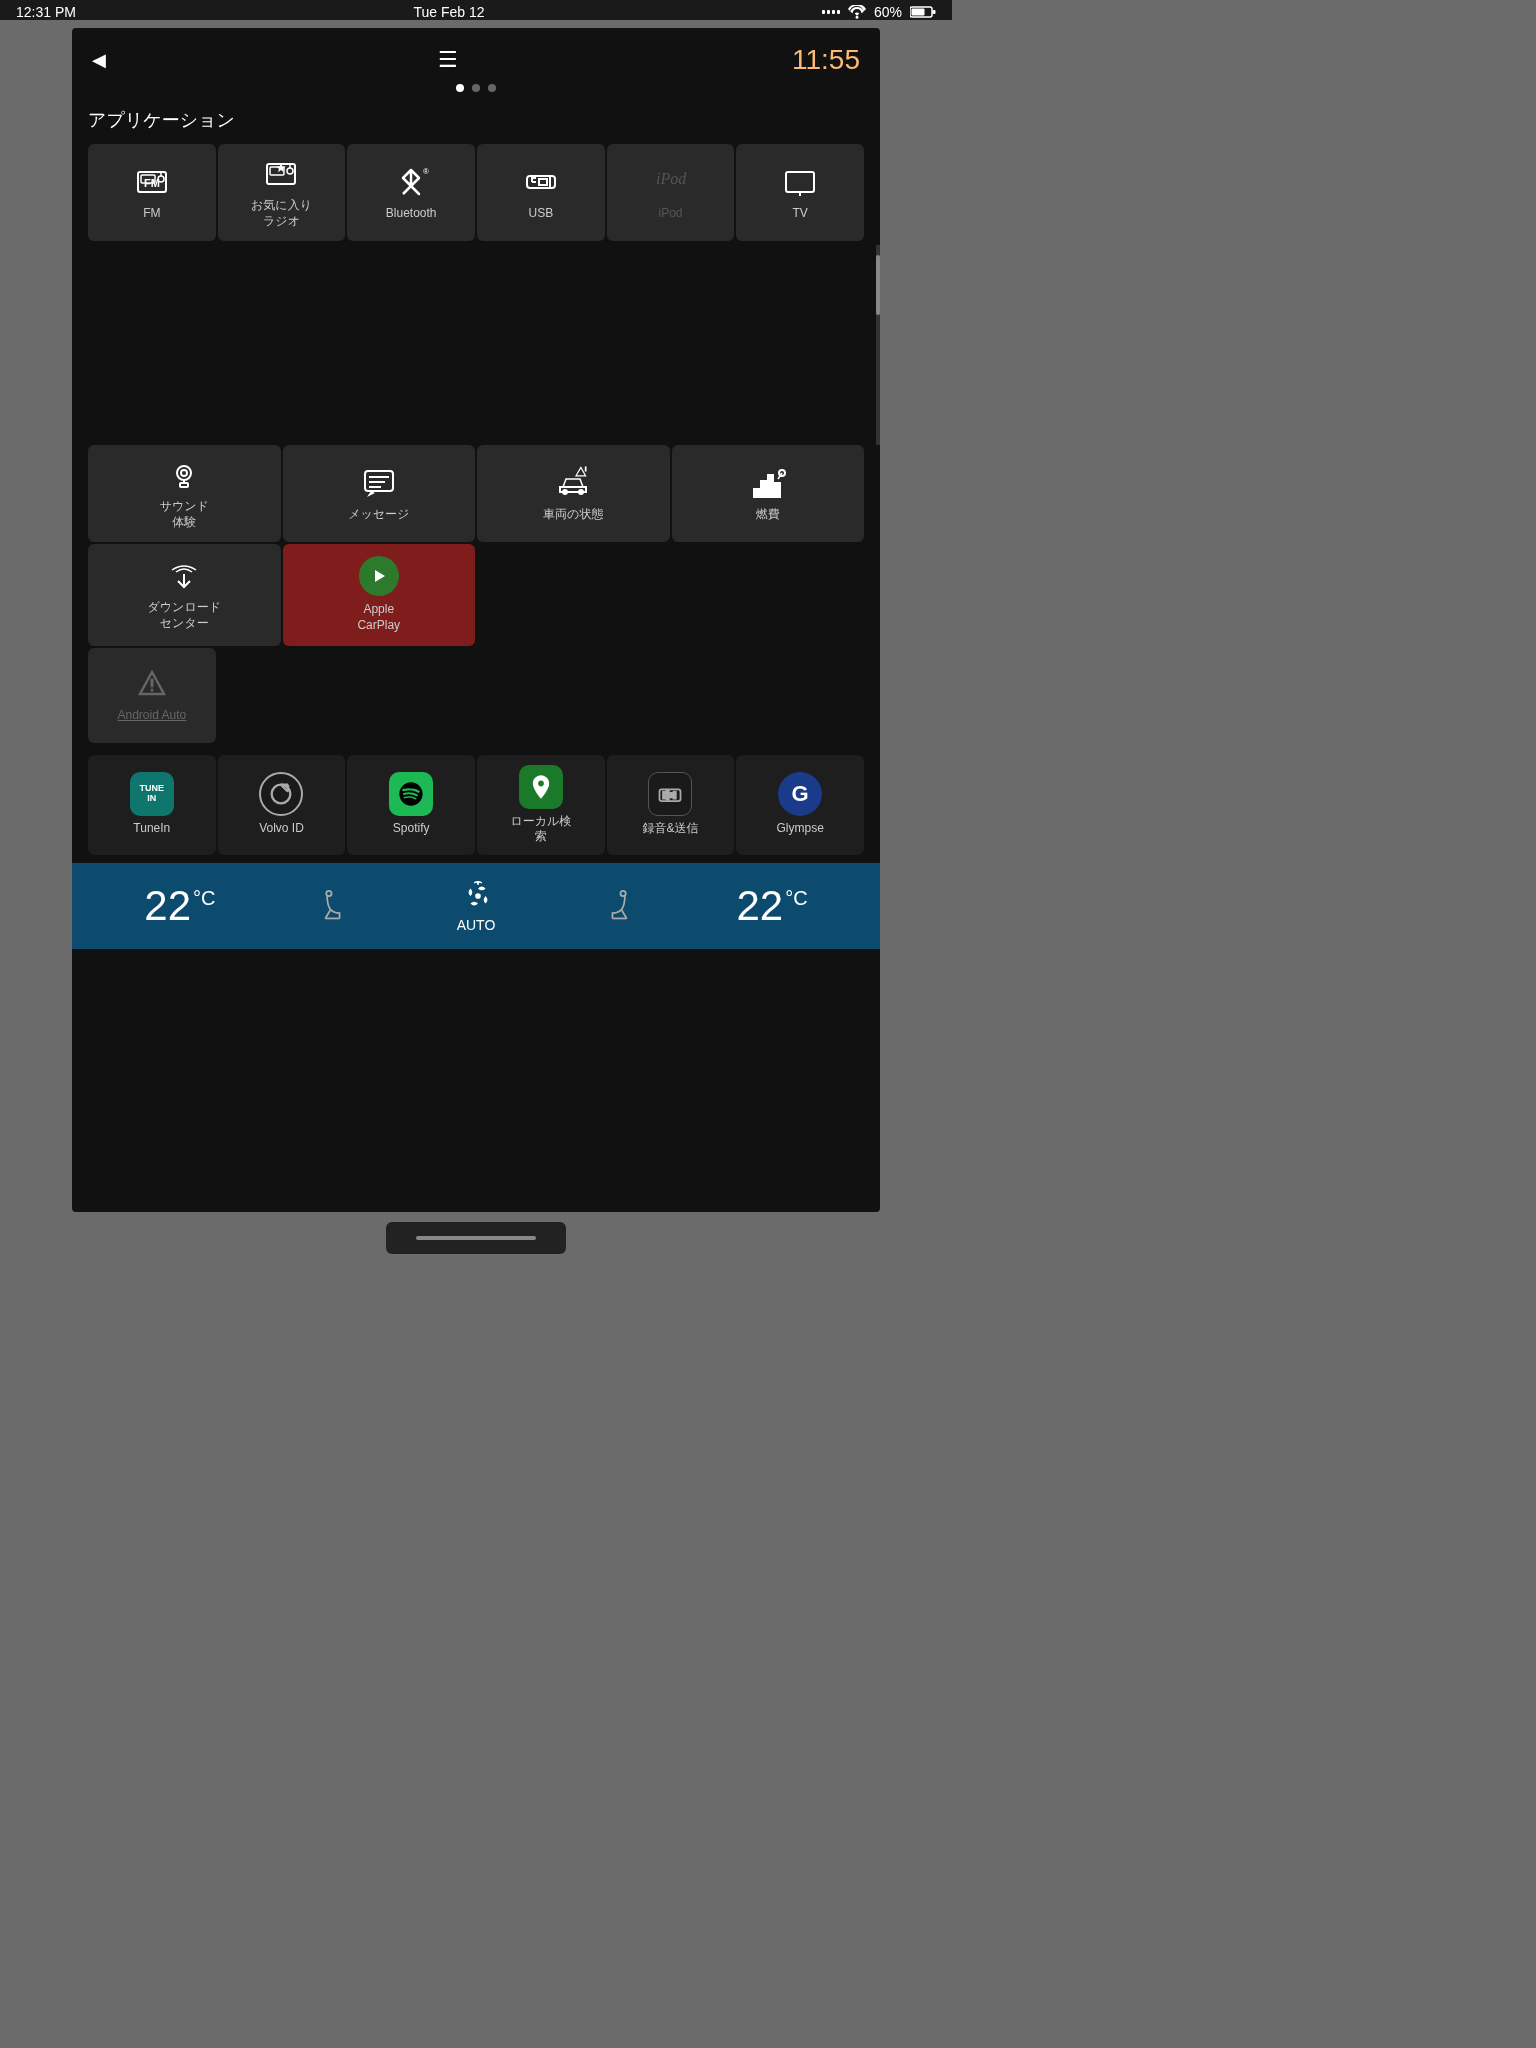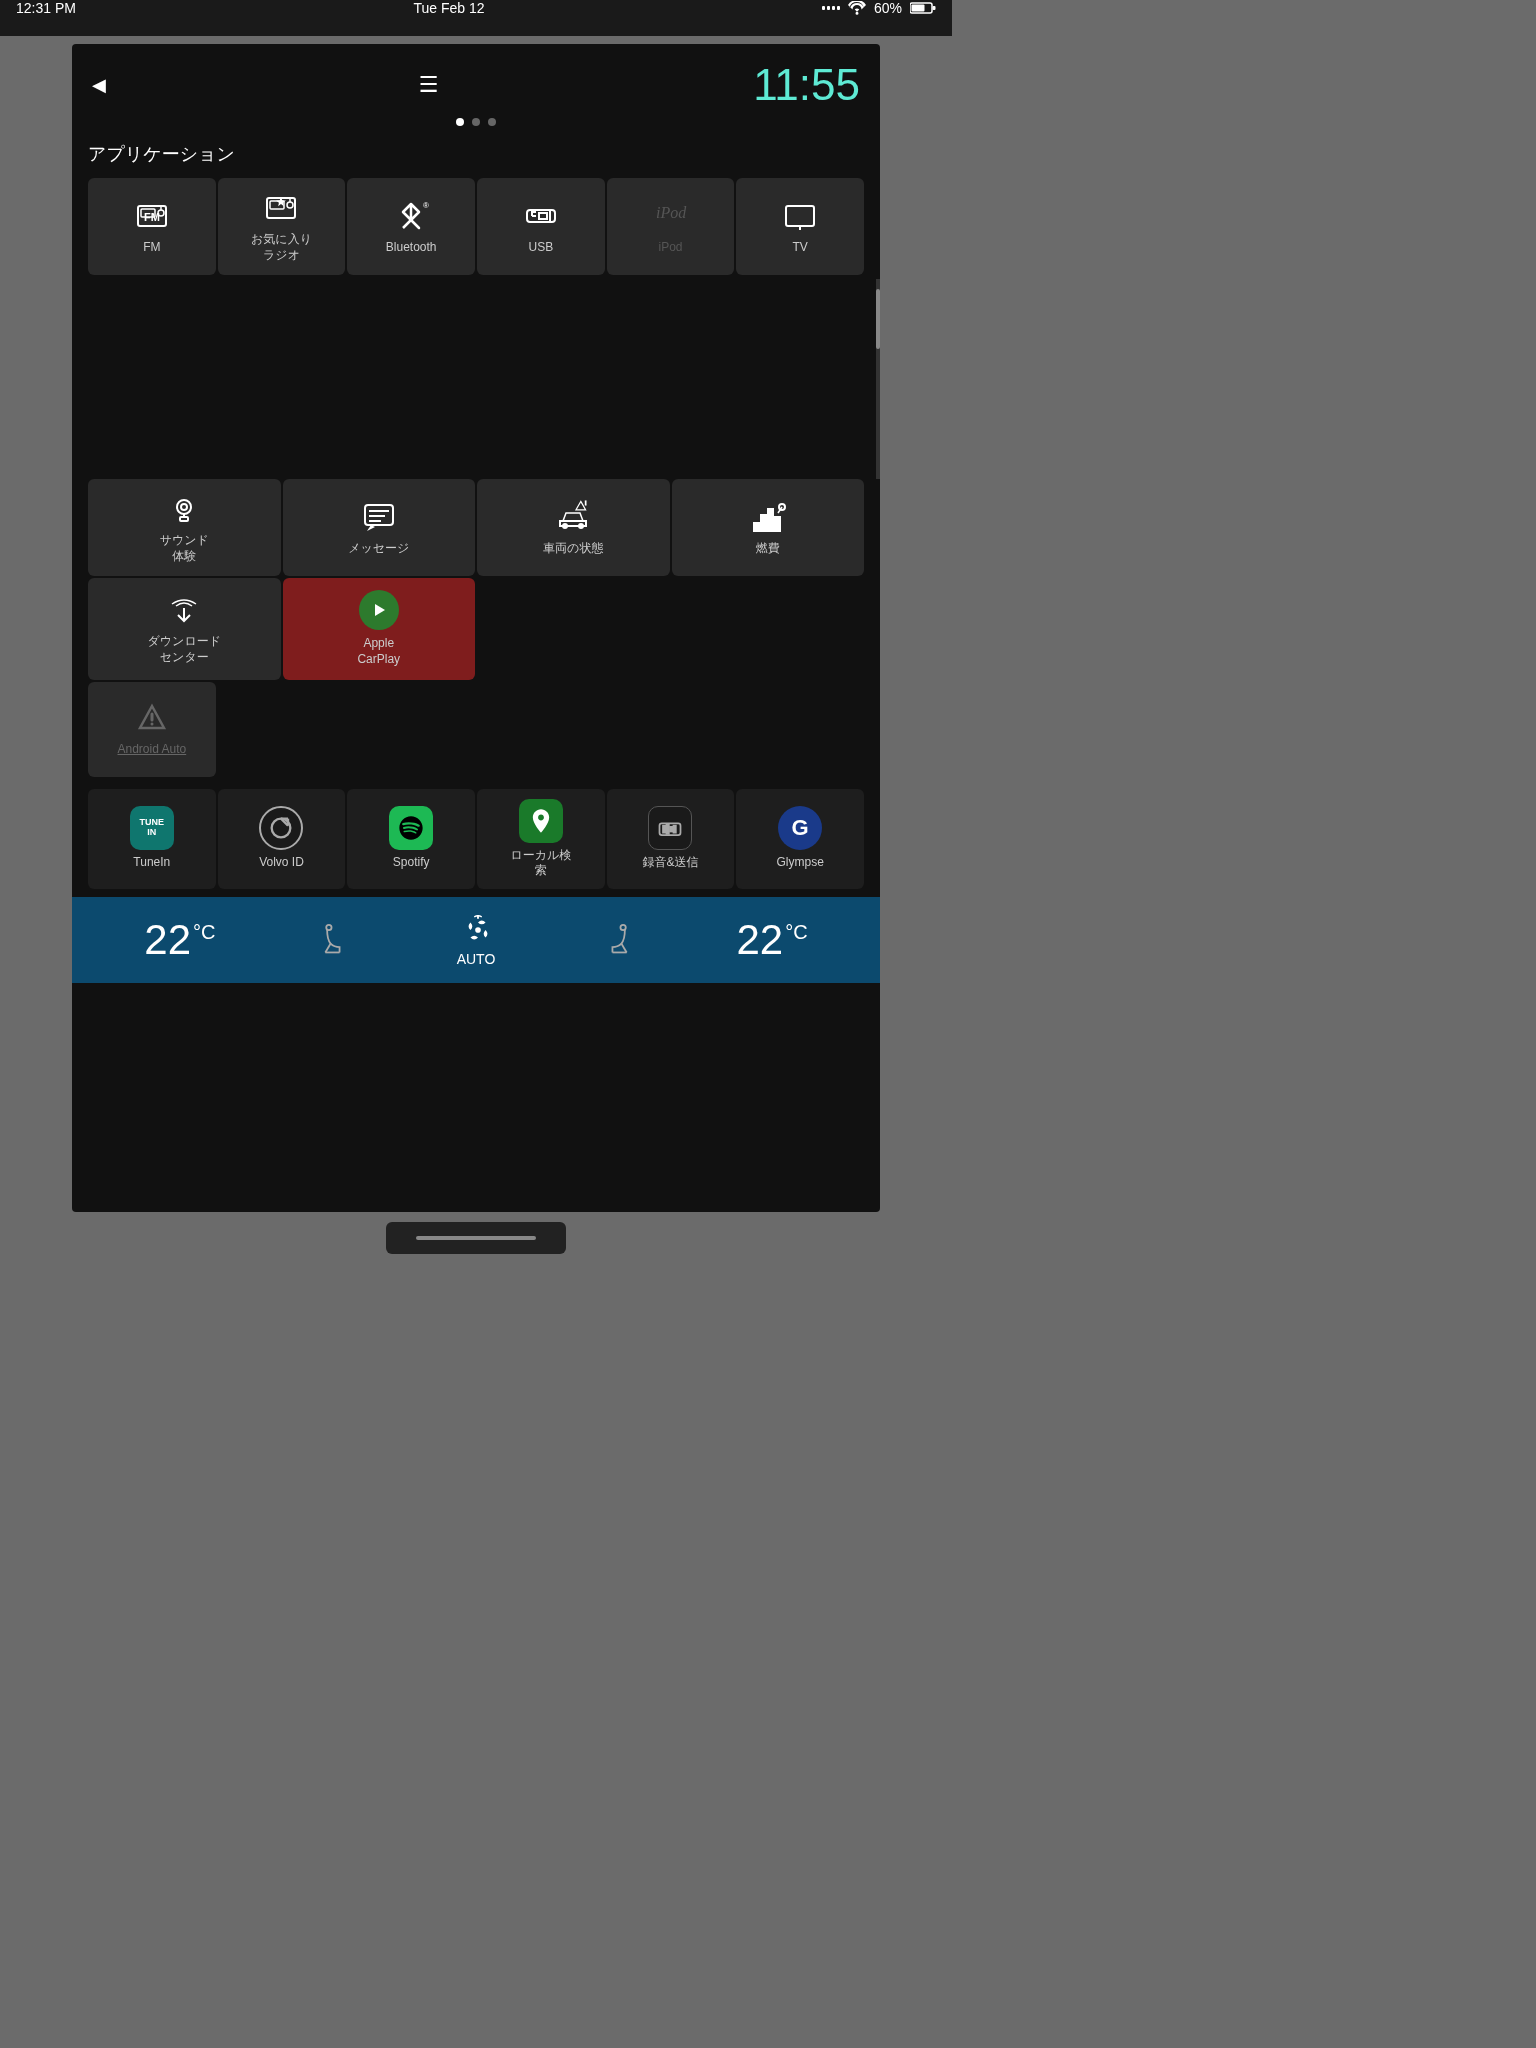--- a/index.html
+++ b/index.html
@@ -9,24 +9,24 @@
       min-height: 1268px;
       display: flex;
       flex-direction: column;
       align-items: center;
       font-family: -apple-system, 'Helvetica Neue', Arial, sans-serif;
     }
 
     
     .status-bar {
       width: 952px;
-      height: 36px;
+      height: 20px;
       background: #1a1a1a;
       display: flex;
-      align-items: flex-start;
+      align-items: flex-end;
       justify-content: space-between;
       padding: 0 16px;
       color: white;
       font-size: 14px;
     }
     .status-bar-right {
       display: flex;
       align-items: center;
       gap: 8px;
     }
@@ -62,22 +62,22 @@
     .back-arrow {
       color: white;
       font-size: 18px;
     }
     .hamburger {
       color: white;
       font-size: 22px;
       letter-spacing: 2px;
     }
     .clock {
-      color: #5eead4;
-      font-size: 44px;
+      color: #fdba74;
+      font-size: 28px;
       font-weight: 300;
     }
 
     
     .page-dots {
       display: flex;
       justify-content: center;
       gap: 8px;
       margin-bottom: 12px;
     }

